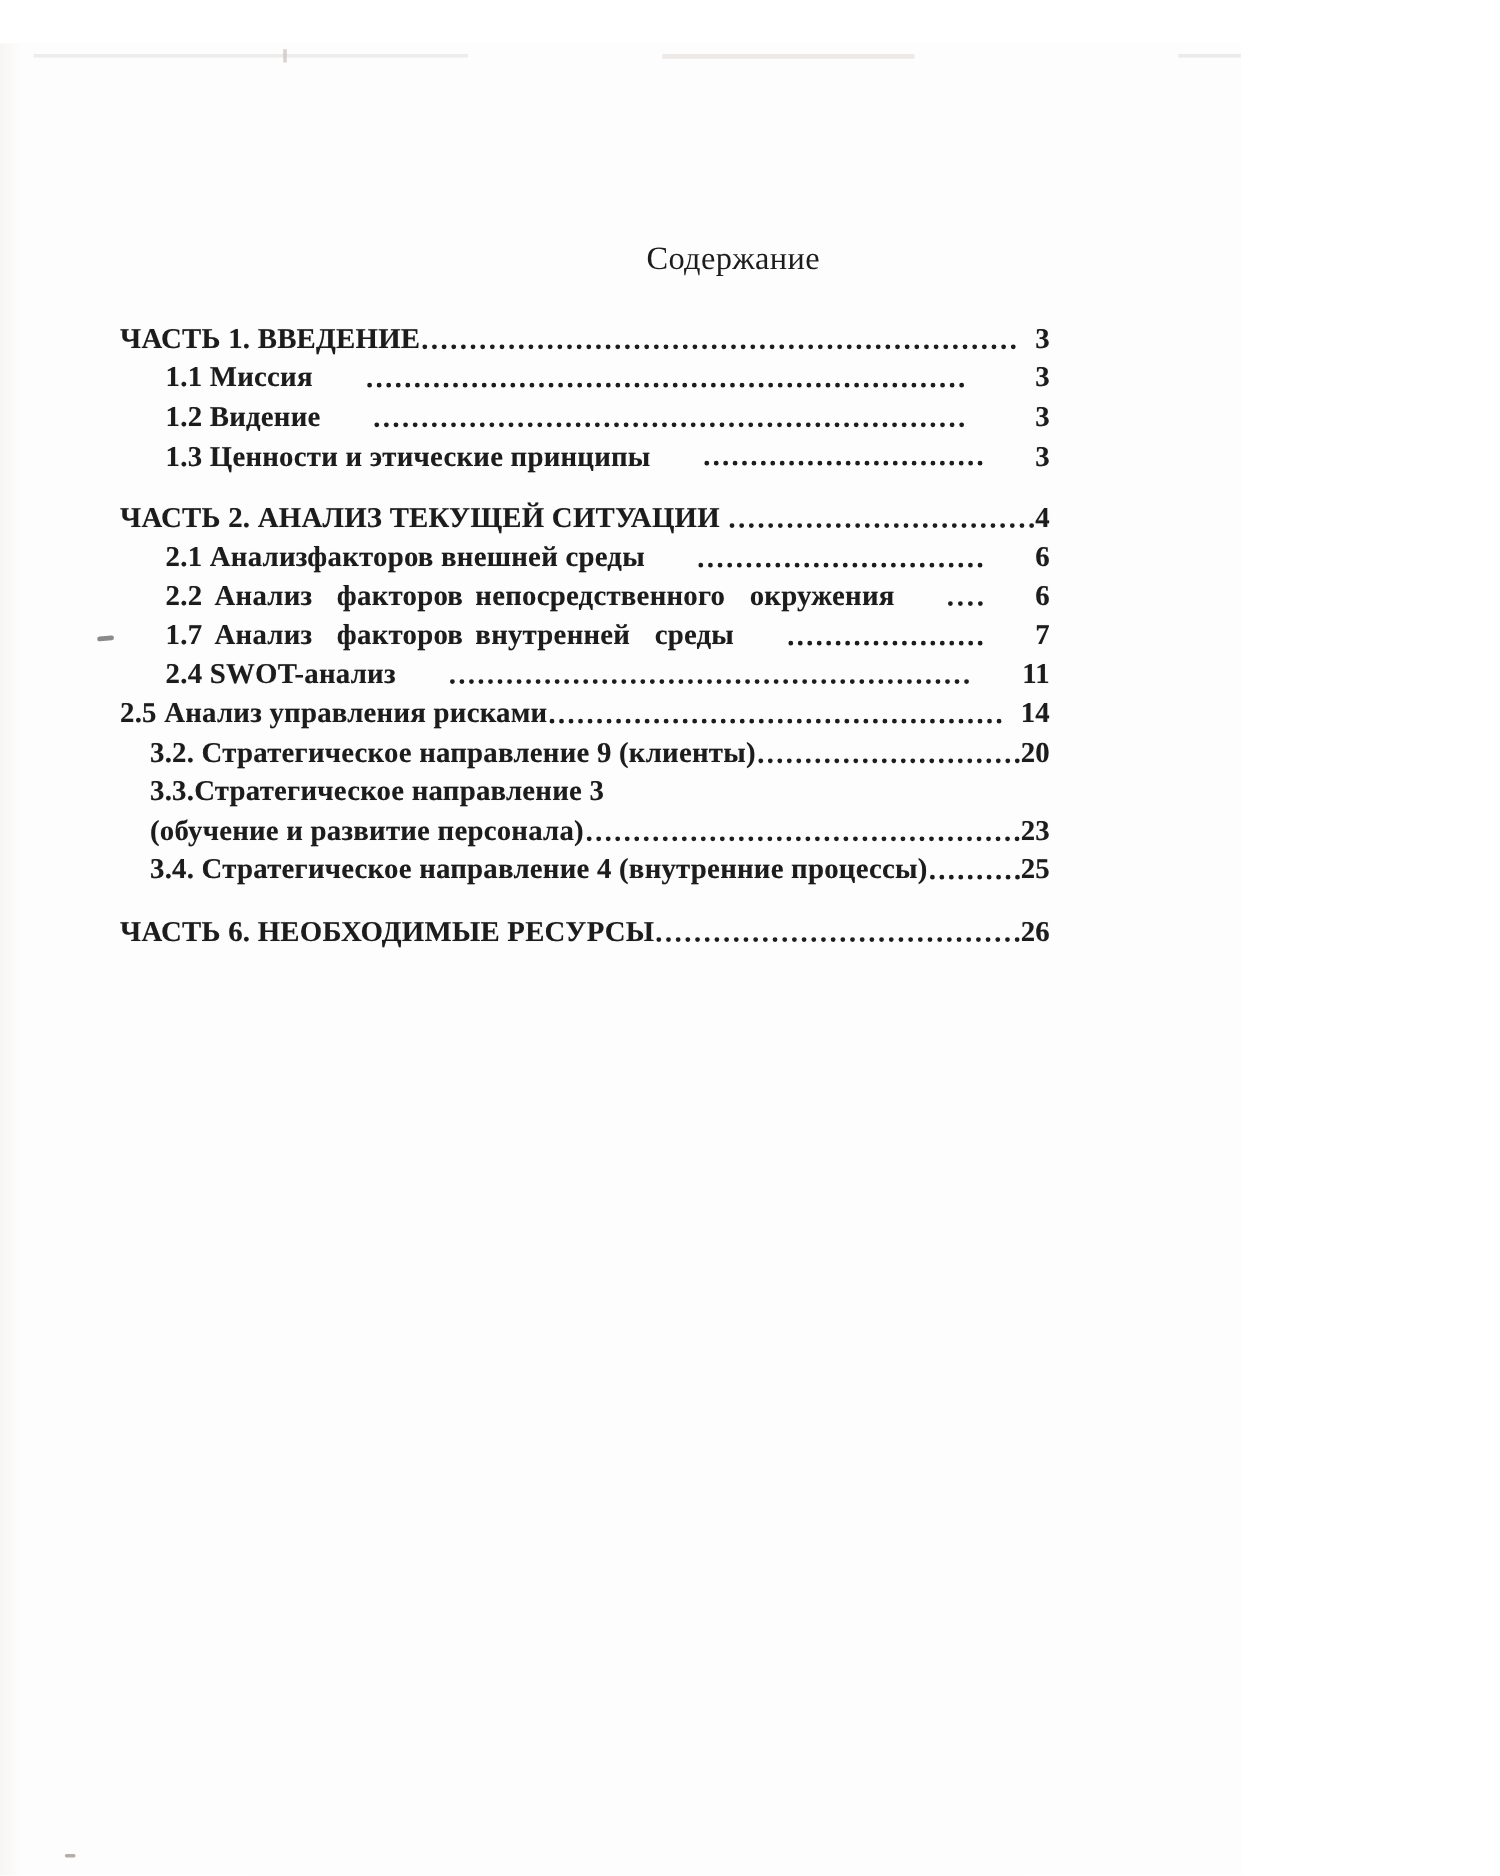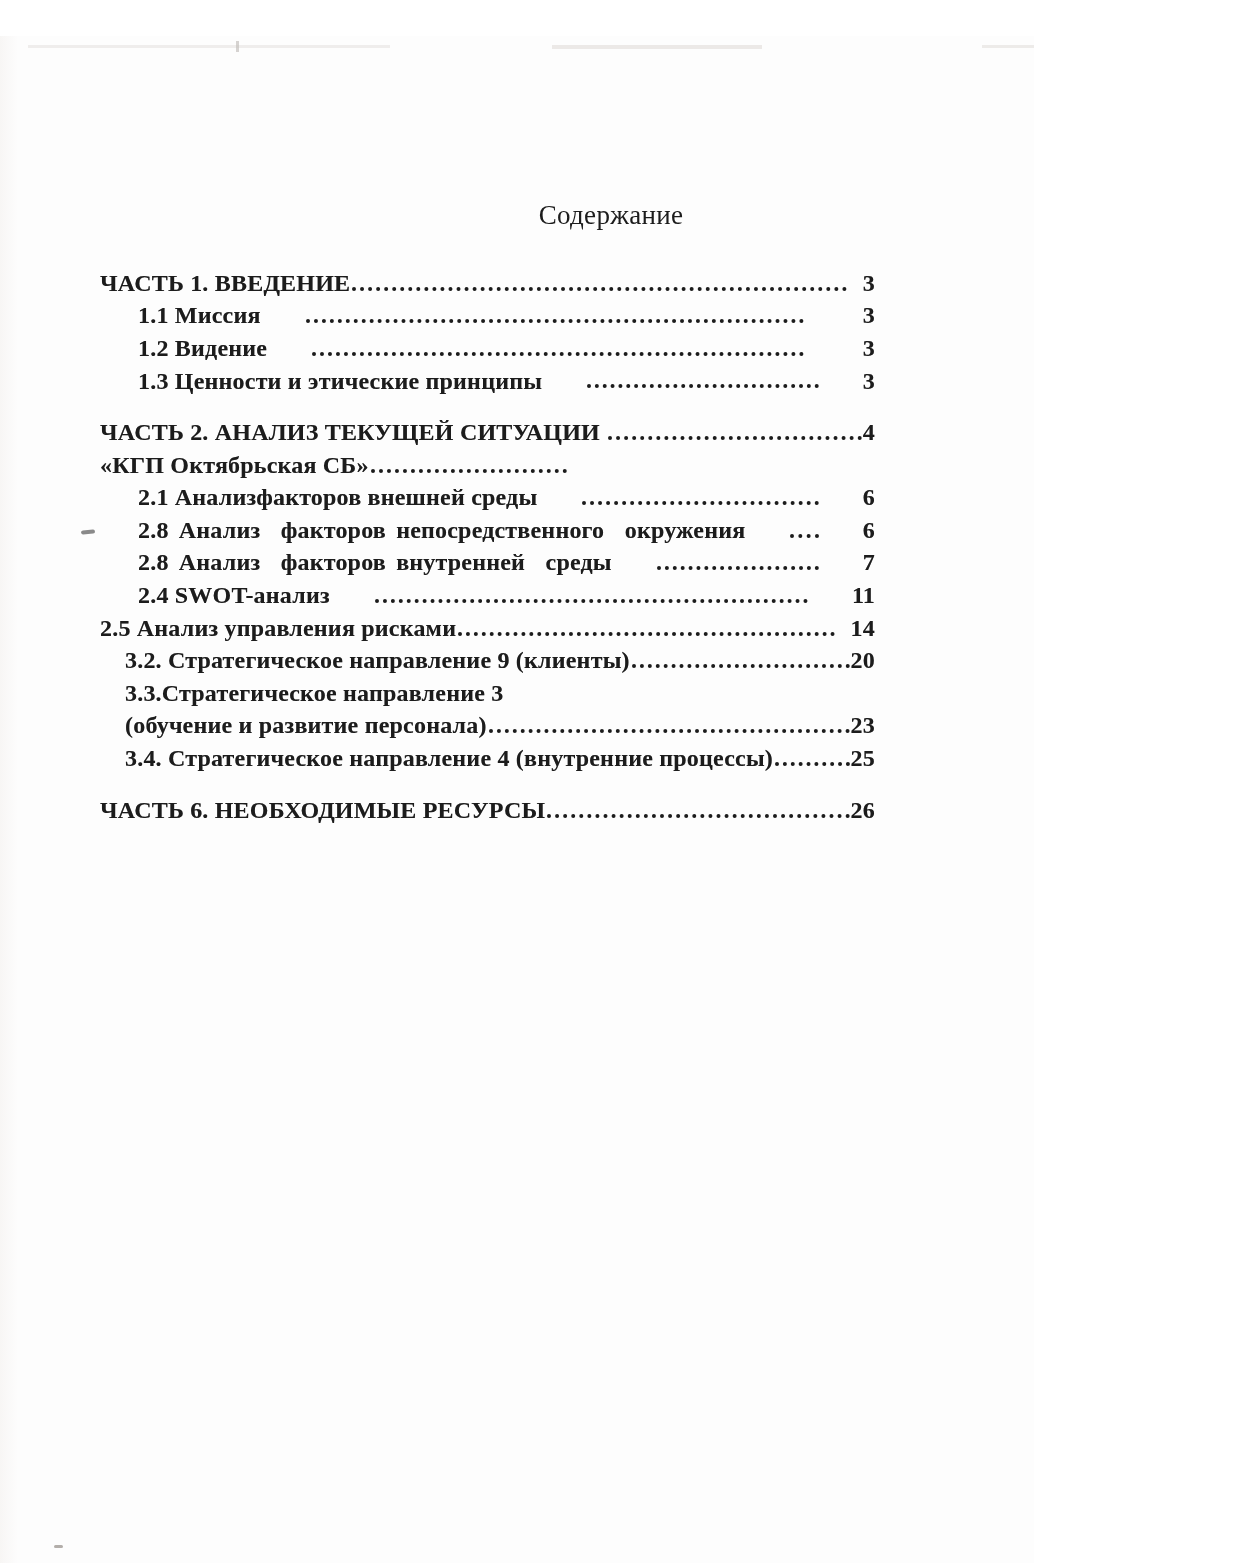--- a/index.html
+++ b/index.html
@@ -130,36 +130,32 @@
       <div class="toc-row lv1">
         <span class="toc-text">1.3 Ценности и этические принципы</span>
         <span class="toc-leader leader-full"></span>
         <span class="toc-page">3</span>
       </div>
       <div class="toc-row lv0 space-before">
         <span class="toc-text">ЧАСТЬ 2. АНАЛИЗ ТЕКУЩЕЙ СИТУАЦИИ </span>
         <span class="toc-leader leader-full"></span>
         <span class="toc-page">4</span>
       </div>
-      <div class="toc-row lv0">
-        <span class="toc-text">«КГП Октябрьская СБ»</span>
-        <span class="toc-leader leader-short"></span>
-      </div>
       <div class="toc-row lv1">
         <span class="toc-text">2.1 Анализфакторов внешней среды</span>
         <span class="toc-leader leader-full"></span>
         <span class="toc-page">6</span>
       </div>
       <div class="toc-row lv1 justified">
-        <span class="toc-text">2.8 Анализ  факторов непосредственного  окружения</span>
+        <span class="toc-text">2.2 Анализ  факторов непосредственного  окружения</span>
         <span class="toc-leader leader-full"></span>
         <span class="toc-page">6</span>
       </div>
       <div class="toc-row lv1 justified">
-        <span class="toc-text">2.8 Анализ  факторов внутренней  среды</span>
+        <span class="toc-text">1.7 Анализ  факторов внутренней  среды</span>
         <span class="toc-leader leader-full"></span>
         <span class="toc-page">7</span>
       </div>
       <div class="toc-row lv1">
         <span class="toc-text">2.4 SWOT-анализ</span>
         <span class="toc-leader leader-full"></span>
         <span class="toc-page">11</span>
       </div>
       <div class="toc-row lv0">
         <span class="toc-text">2.5 Анализ управления рисками</span>

